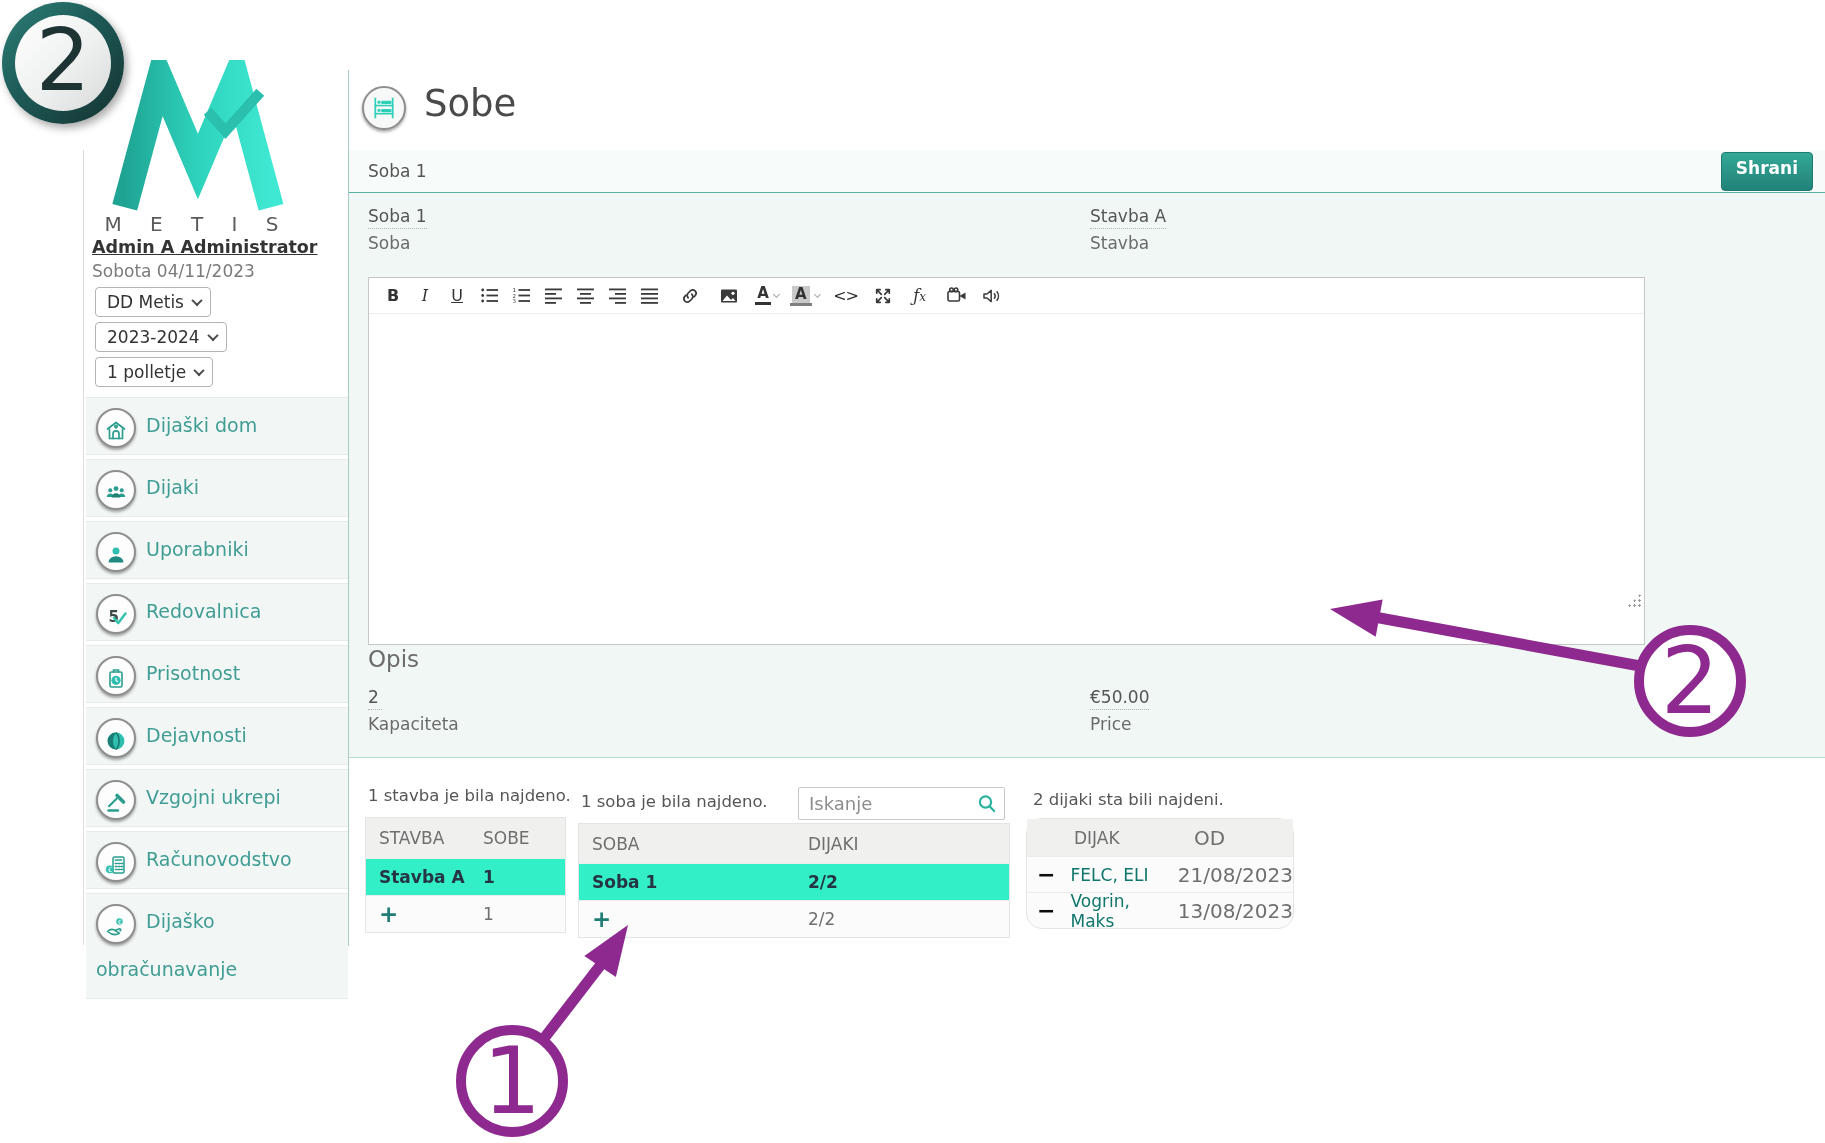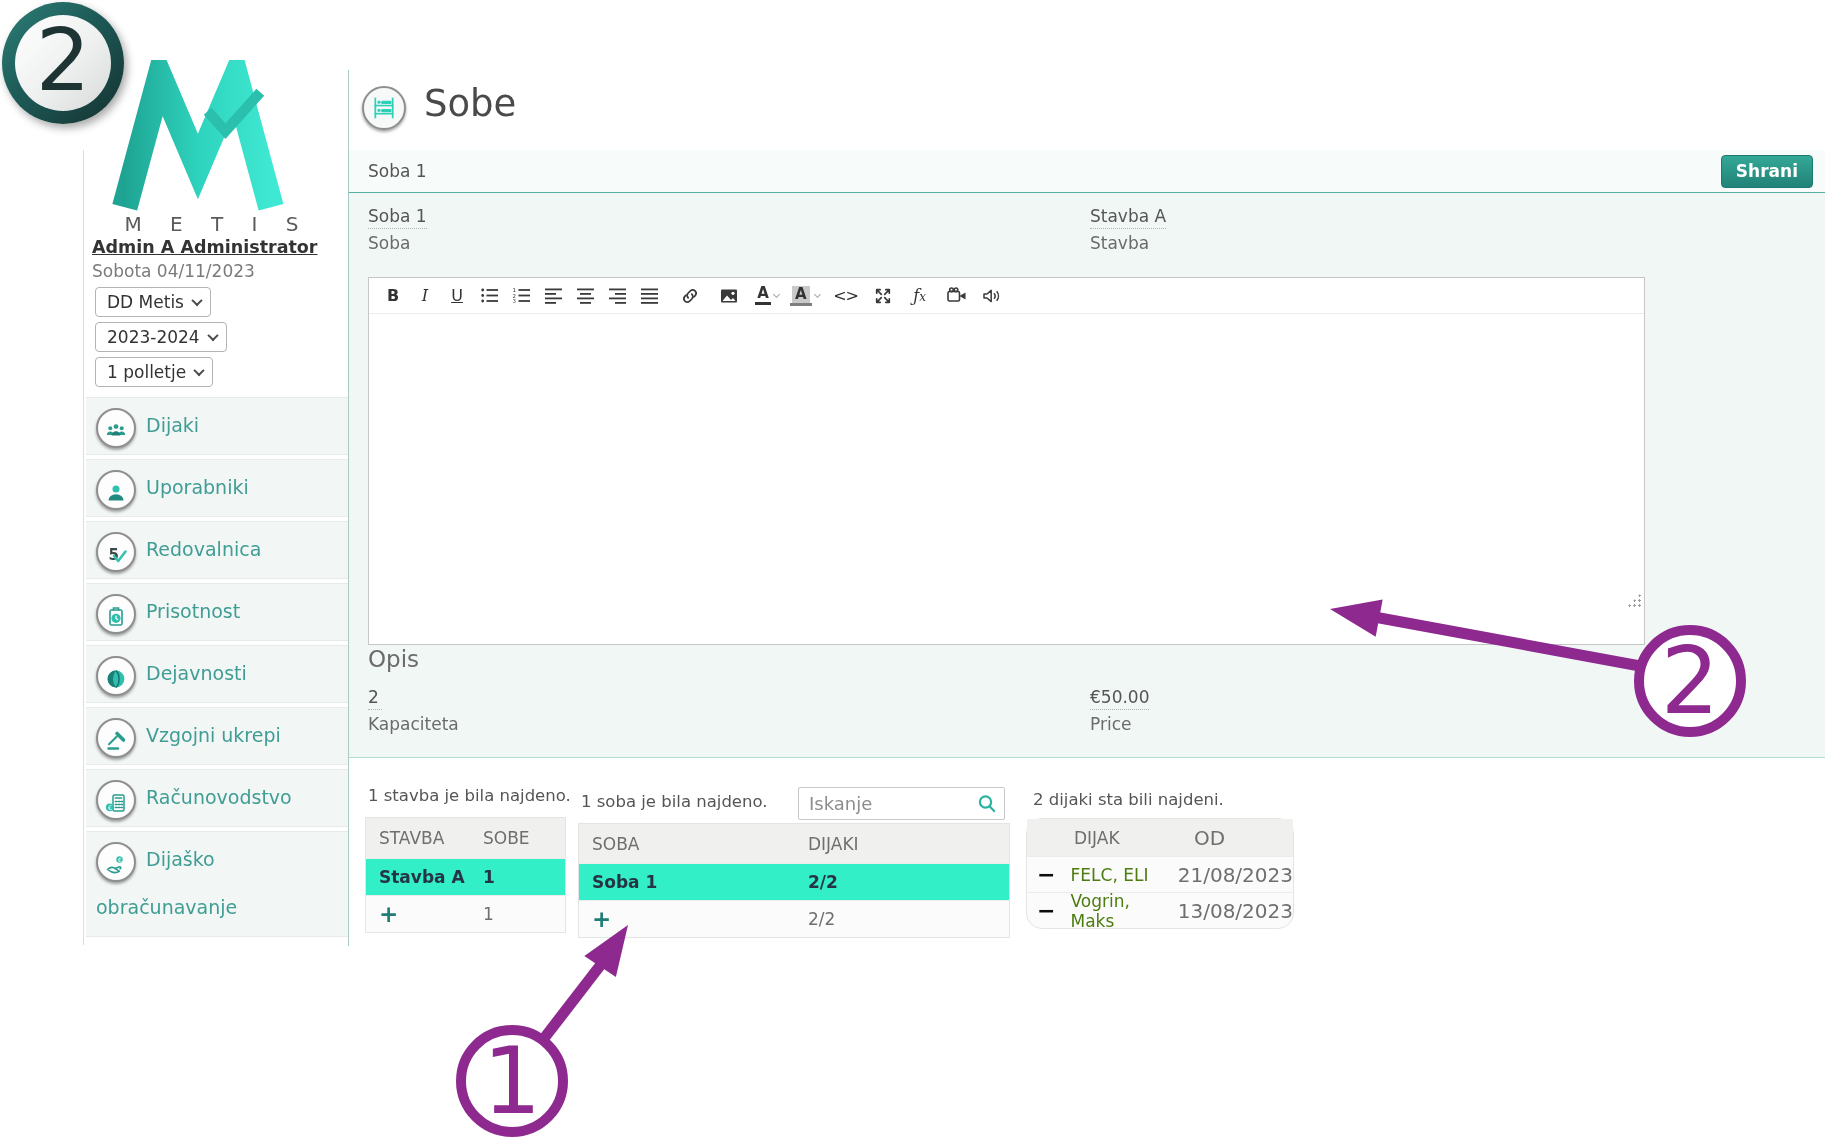--- a/index.html
+++ b/index.html
@@ -19,21 +19,21 @@
   }
   .badge2-inner {
     width:96px; height:96px; border-radius:50%;
     background:linear-gradient(135deg,#ffffff 0%,#eef0ef 55%,#d8dada 100%);
     display:flex; align-items:center; justify-content:center;
   }
   .badge2-num { font-size:86px; font-weight:500; color:#1e3434; line-height:1; margin-top:-6px; }
 
   
   .sidebar-left-border { left:83px; top:150px; width:1px; height:795px; background:#ddd; }
-  .brand { left:83px; top:212px; width:228px; text-align:center; font-size:20px; letter-spacing:11px; color:#5b5b5b;margin-left:20px; }
+  .brand { left:83px; top:212px; width:228px; text-align:center; font-size:20px; letter-spacing:11px; color:#5b5b5b; }
   .user  { left:92px; top:237px; font-size:17.5px; font-weight:bold; color:#333;text-decoration:underline; }
   .date  { left:92px; top:261px; font-size:17px; color:#7b7b7b; }
   .fakeselect {
     display:inline-flex; align-items:center; background:#fff; border:1px solid #b3b3b3;
     border-radius:4px; height:30px; padding:0 9px 0 11px; font-size:17px; color:#333; cursor:pointer;
   }
   .fakeselect .chev { width:8px; height:8px; border-right:2px solid #4a4a4a; border-bottom:2px solid #4a4a4a; transform:rotate(45deg) translate(-1px,-1px); margin-left:9px; }
   .nav { left:86px; top:397px; width:262px; display:flex; flex-direction:column; gap:4px; }
   .nav-item {
     background:#f2f6f5; border-top:1px solid #e6eae9; border-bottom:1px solid #e6eae9;
@@ -57,21 +57,21 @@
   .page-title { left:424px; top:82px; font-size:37px; font-weight:500; color:#4a4a4a; }
 
   .topbar {
     left:349px; top:150px; width:1476px; height:43px; background:#f7fbfa;
     border-bottom:1px solid #54b0a2; display:flex; align-items:center; padding:0 12px 0 19px;
   }
   .topbar-title { font-size:17px; color:#555; }
   .save-btn {
     margin-left:auto; font-family:inherit; font-size:17px; font-weight:bold; color:#fff;
     background:linear-gradient(#34a897,#218277); border:1px solid #1d7a70; border-radius:4px;
-    padding:5px 14px 6px; cursor:pointer;
+    padding:5px 14px 12px; cursor:pointer;
   }
 
   .form-section { left:349px; top:193px; width:1476px; height:565px; background:#f1f7f5; border-bottom:1px solid #b0dbd2; }
 
   .fg { }
   .fg-value { display:inline-block; font-size:17px; color:#555; border-bottom:1px dotted #b2b2b2; padding-bottom:2px; min-width:14px; cursor:text; }
   .fg-label { font-size:17px; color:#6b6b6b; margin-top:4px; }
   .fg-room { left:368px; top:206px; }
   .fg-building { left:1090px; top:206px; }
   .fg-capacity { left:368px; top:687px; }
@@ -114,21 +114,21 @@
 
   .dtable { background:#fafbfa; border:1px solid #e3e5e4; }
   .drow { display:flex; align-items:center; border-top:1px solid #ececec; cursor:pointer; }
   .drow:first-child { border-top:none; }
   .dhead { background:#f0f1ef; color:#5d938b; font-size:19px; }
   .drow.sel { background:#32efc7; }
   .drow.sel .c { color:#263445; font-weight:bold; }
   .c { padding-left:13px; font-size:17px; color:#6f6f6f; }
   .plus { color:#1f7d76; font-size:23px; font-weight:bold; line-height:1; }
   .minus { color:#0c0c0c; font-size:22px; font-weight:bold; line-height:1; }
-  .tlink { color:#4d7c0f; }
+  .tlink { color:#0f766e; }
   .t1 { left:365px; top:817px; width:201px; }
   .t1 .drow { height:37px; } .t1 .dhead { height:40px; }
   .t1 .c1 { width:104px; } .t1 .c2 { flex:1; }
   .t2 { left:578px; top:823px; width:432px; }
   .t2 .drow { height:37px; } .t2 .dhead { height:39px; }
   .t2 .c1 { width:216px; } .t2 .c2 { flex:1; }
   .t3 { left:1026px; top:818px; width:268px;border-radius:16px; }
   .t3 .drow { height:36px; } .t3 .dhead { height:37px; }
   .t3 .c0 { width:42px; padding-left:10px; } .t3 .c1 { width:123px; padding-left:5px; } .t3 .c2 { flex:1; padding-left:2px; font-size:20px; }
 
@@ -164,20 +164,28 @@
     <span>2023-2024</span>
     <span class="chev"></span>
   </div>
   <div class="abs fakeselect" style="left:95px;top:357px">
     <span>1 polletje</span>
     <span class="chev"></span>
   </div>
 
   <nav class="abs nav">
     <div class="nav-item">
+      <span class="icirc"><svg width="24" height="24" viewBox="0 0 24 24" fill="none" stroke="#2a9d8f" stroke-width="1.7" stroke-linecap="round" stroke-linejoin="round">
+            <path d="M3.5 10 12 3.5 20.5 10"></path>
+            <path d="M5.5 10v9.5h13V10"></path>
+            <path d="M9 19.5v-4.6a3 3 0 0 1 6 0v4.6"></path>
+            <circle cx="12" cy="7.6" r="1.2"></circle>
+          </svg></span><span class="nav-label">Dijaški dom</span>
+    </div>
+    <div class="nav-item">
       <span class="icirc"><svg width="24" height="24" viewBox="0 0 24 24" fill="#2a9d8f">
             <circle cx="6.3" cy="9.2" r="2"></circle>
             <circle cx="17.7" cy="9.2" r="2"></circle>
             <circle cx="12" cy="7.6" r="2.4"></circle>
             <path d="M2.8 16c0-2 1.6-3.4 3.5-3.4S9.8 14 9.8 16z"></path>
             <path d="M14.2 16c0-2 1.6-3.4 3.5-3.4S21.2 14 21.2 16z"></path>
             <path d="M7.6 16.6c0-2.7 2-4.4 4.4-4.4s4.4 1.7 4.4 4.4z" fill="#1f8076"></path>
           </svg></span><span class="nav-label">Dijaki</span>
     </div>
     <div class="nav-item">

